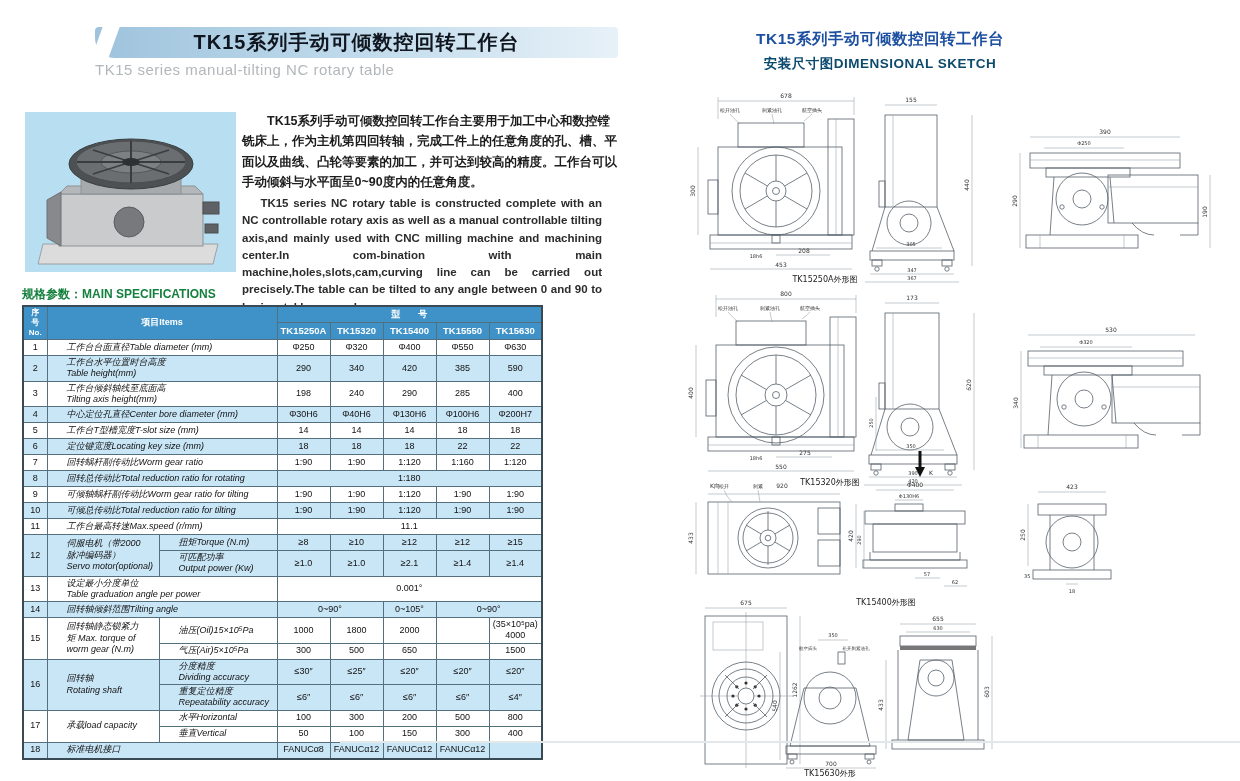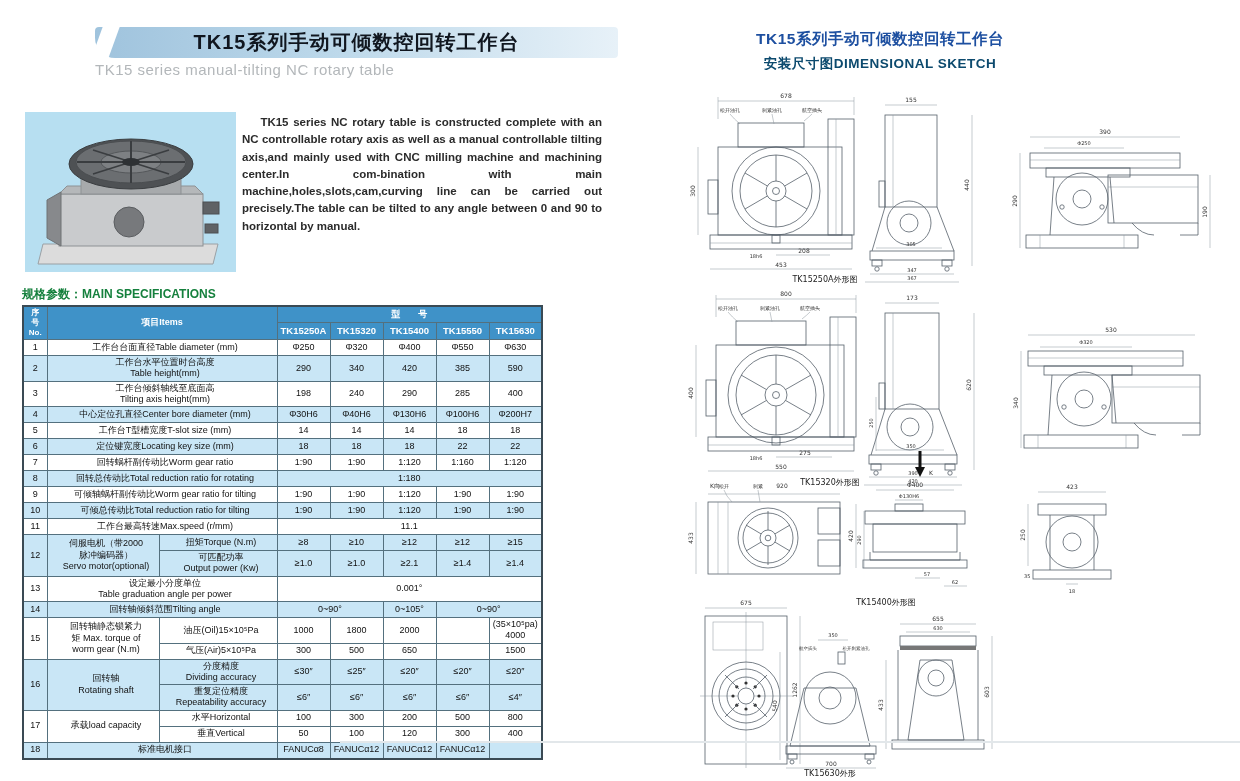--- a/index.html
+++ b/index.html
@@ -27,21 +27,21 @@
   .spec-heading{position:absolute;left:22px;top:286px;font-size:12px;font-weight:bold;color:#15803d;}
 
   
   .spec-table-wrap{position:absolute;left:22px;top:305px;width:518px;}
   table.spec{border-collapse:collapse;width:516px;border:2px solid #3a4a54;table-layout:fixed;}
   table.spec th,table.spec td{border:1px solid #54707e;font-size:9px;line-height:1.25;
     padding:1px 2px;text-align:center;color:#111;white-space:pre-line;overflow:hidden;}
   table.spec thead th{background:#3f92c8;color:#fff;font-weight:bold;}
   table.spec thead th.model-name{font-size:9.5px;}
   table.spec tr.shade td{background:#c9e6f6;}
-  table.spec td.item,table.spec td.main,table.spec td.sub{text-align:center;padding-left:8px;}
+  table.spec td.item,table.spec td.main,table.spec td.sub{text-align:left;padding-left:19px;font-style:italic;}
   table.spec td{height:13px;}
 
   .notes{position:absolute;left:24px;top:744px;font-size:9.5px;font-weight:bold;color:#3a3a3a;line-height:1.75;}
 
   
   .right-head{position:absolute;left:660px;top:29px;width:440px;text-align:center;}
   .right-title{font-size:15.5px;font-weight:bold;color:#1d4fa0;letter-spacing:.5px;}
   .right-subtitle{font-size:13.5px;font-weight:bold;color:#0c4a6e;margin-top:5px;letter-spacing:.5px;}
 
   .drawing{position:absolute;}
@@ -78,20 +78,21 @@
       <ellipse cx="106" cy="50" rx="30" ry="11" fill="#7d8083" stroke="#55585b"></ellipse>
       <line x1="52" y1="50" x2="160" y2="50" stroke="#3a3d40" stroke-width="2"></line>
       <line x1="106" y1="29" x2="106" y2="71" stroke="#3a3d40" stroke-width="2"></line>
       <line x1="68" y1="38" x2="144" y2="62" stroke="#3a3d40" stroke-width="1.5"></line>
       <line x1="68" y1="62" x2="144" y2="38" stroke="#3a3d40" stroke-width="1.5"></line>
       <ellipse cx="106" cy="50" rx="9" ry="4" fill="#2e3134"></ellipse>
     </svg>
   </div>
 
   <div class="desc">
+    <p class="desc-cn">TK15系列手动可倾数控回转工作台主要用于加工中心和数控镗铣床上，作为主机第四回转轴，完成工件上的任意角度的孔、槽、平面以及曲线、凸轮等要素的加工，并可达到较高的精度。工作台可以手动倾斜与水平面呈0~90度内的任意角度。</p>
     <p class="desc-en">TK15 series NC rotary table is constructed complete with an NC controllable rotary axis as well as a manual controllable tilting axis,and mainly used with CNC milling machine and machining center.In com-bination with main machine,holes,slots,cam,curving line can be carried out precisely.The table can be tilted to any angle between 0 and 90 to horizontal by manual.</p>
   </div>
 
   <div class="spec-heading">规格参数：MAIN SPECIFICATIONS</div>
 
   <div class="spec-table-wrap">
     <table class="spec">
       <colgroup>
         <col style="width:24px">
           <col style="width:112px">
@@ -295,21 +296,21 @@
             <td>100</td>
             <td>300</td>
             <td>200</td>
             <td>500</td>
             <td>800</td>
           </tr>
           <tr>
             <td class="sub">垂直Vertical</td>
             <td>50</td>
             <td>100</td>
-            <td>120</td>
+            <td>150</td>
             <td>300</td>
             <td>400</td>
           </tr>
           <tr class="shade">
             <td class="no">18</td>
             <td colspan="2" class="item">标准电机接口</td>
             <td>FANUCα8</td>
             <td>FANUCα12</td>
             <td>FANUCα12</td>
             <td>FANUCα12</td>

